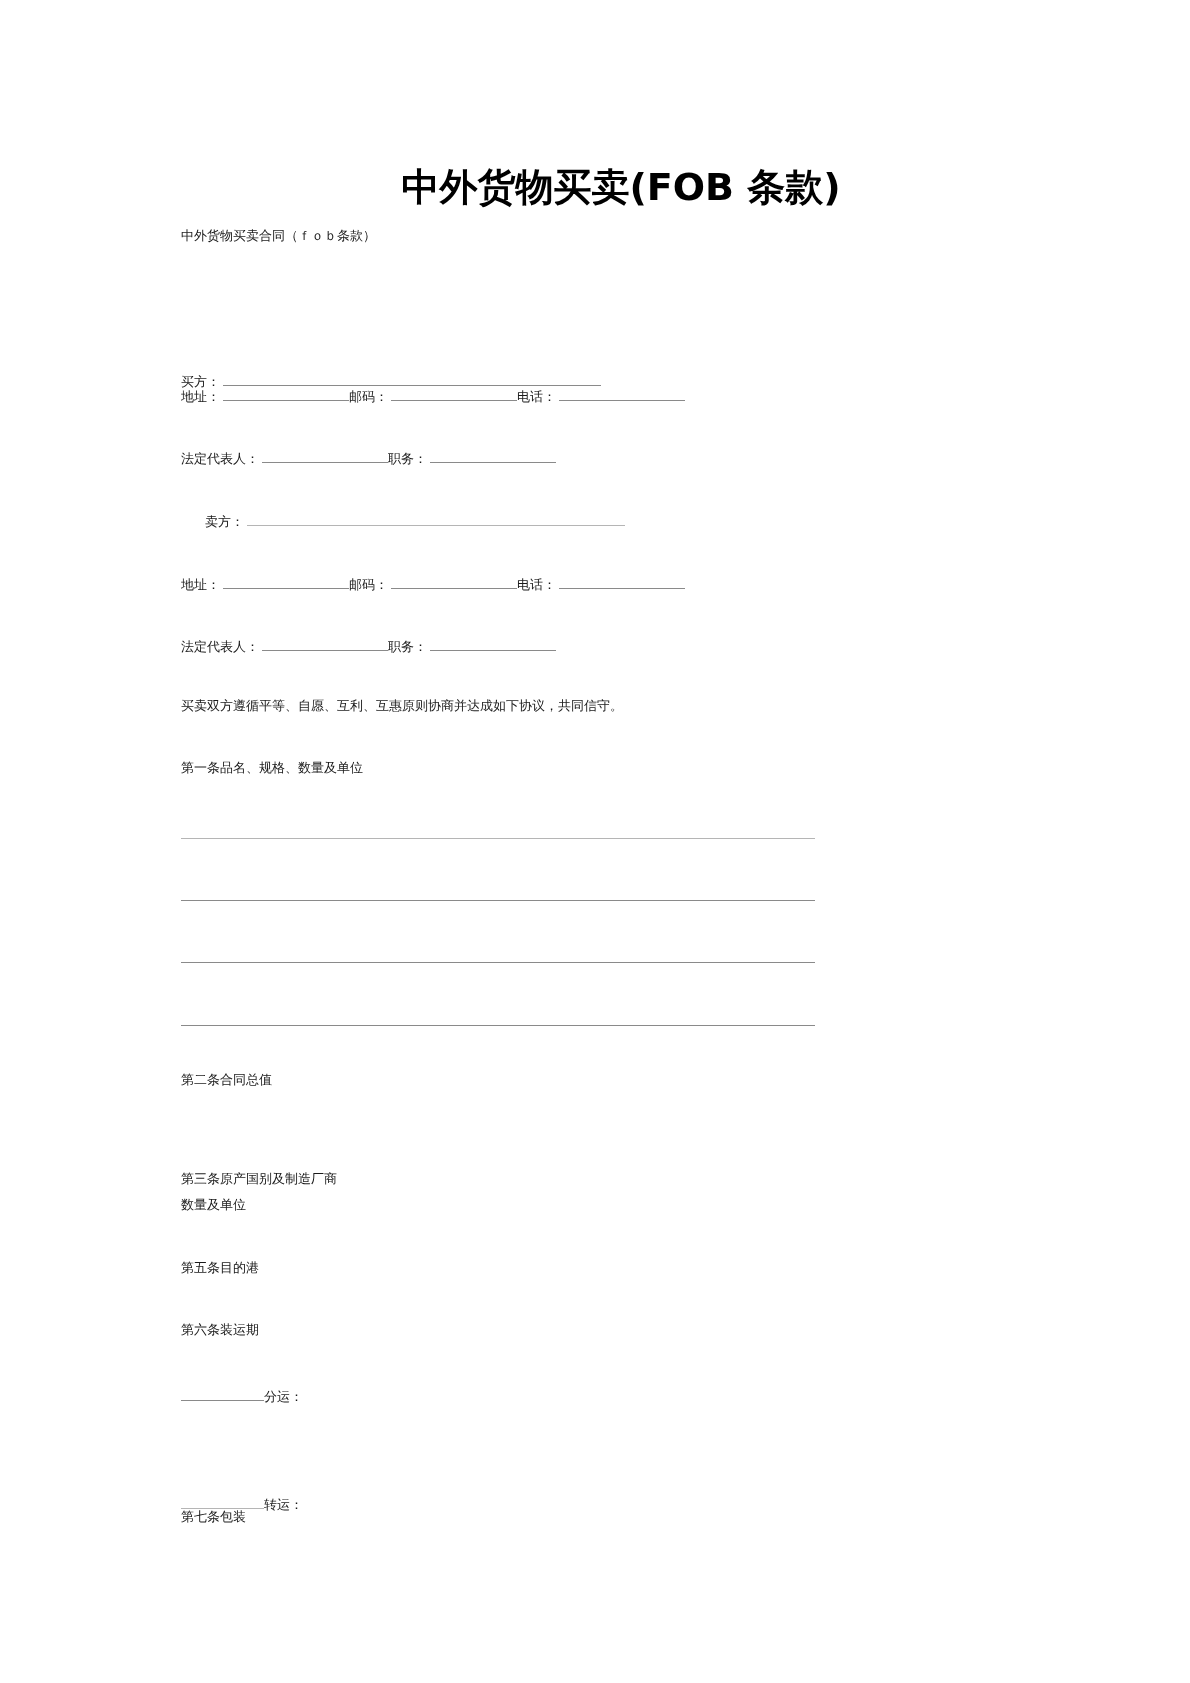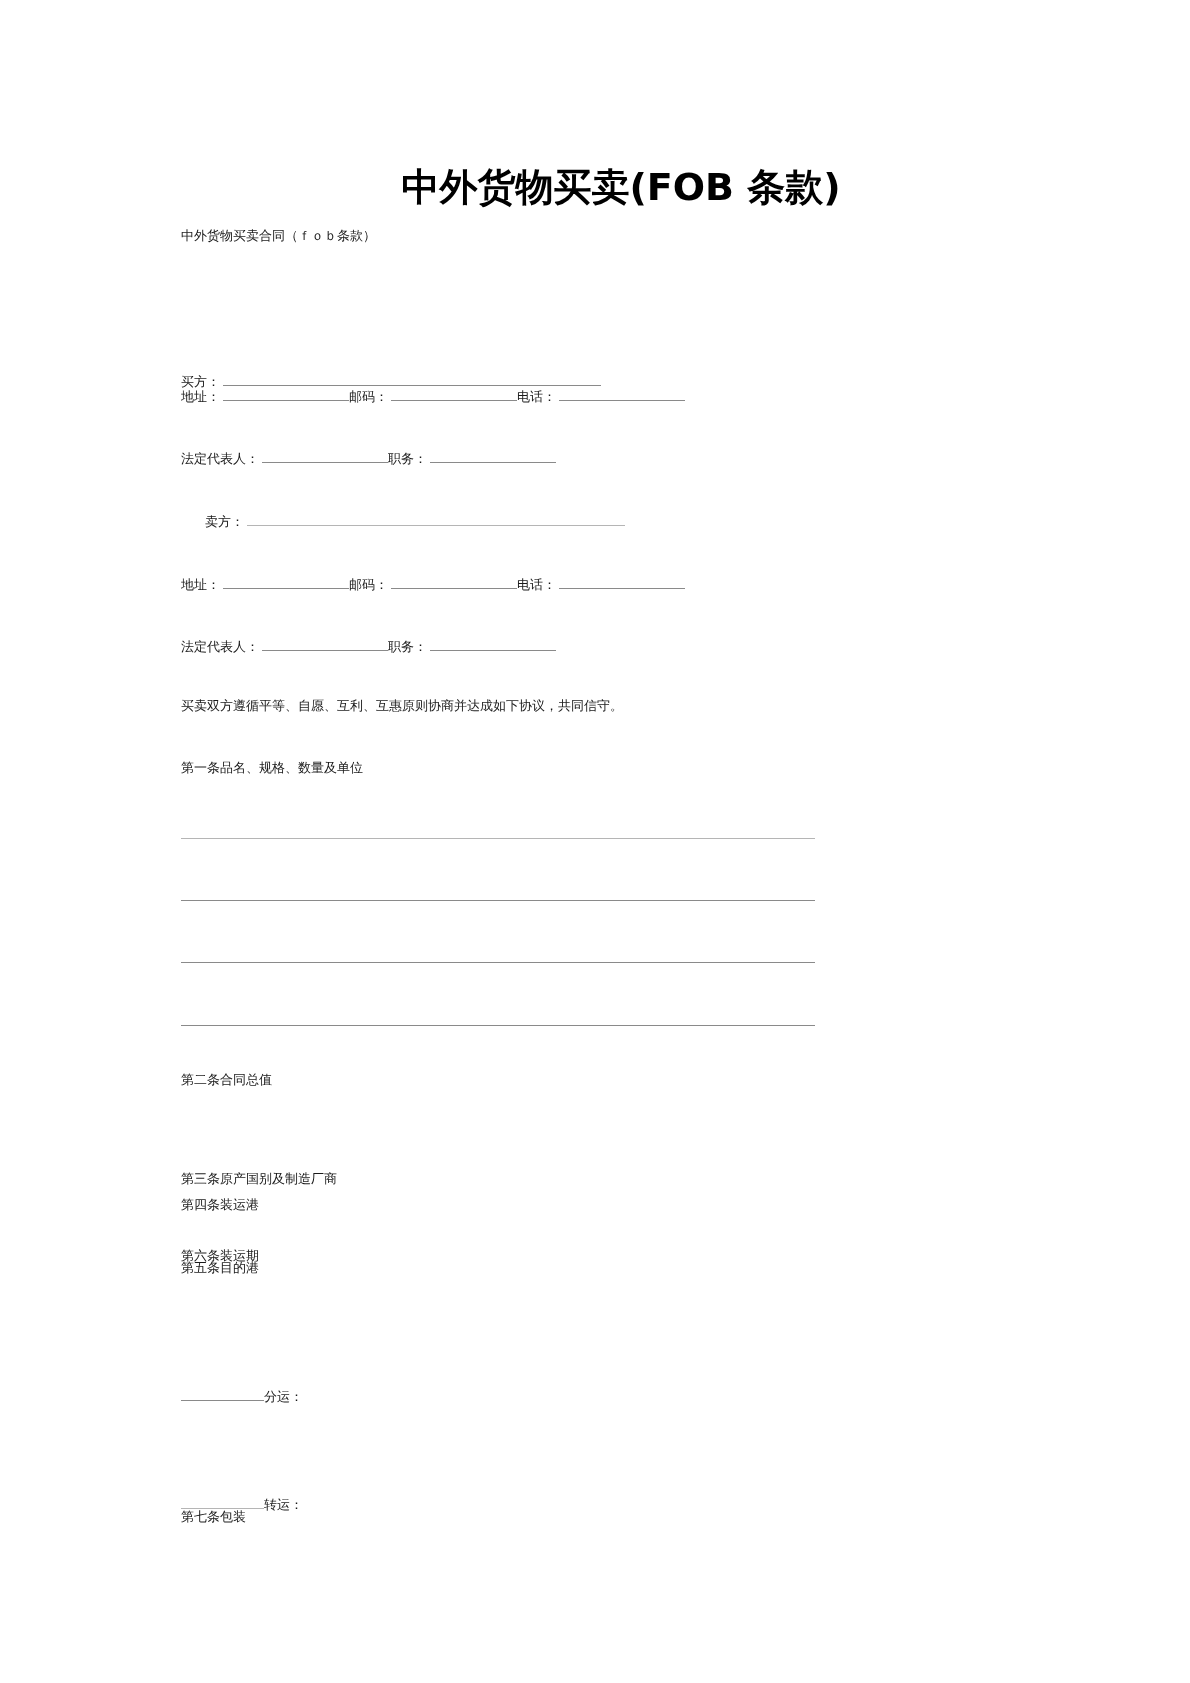--- a/index.html
+++ b/index.html
@@ -52,23 +52,23 @@
 
 <div class="line" style="top:755px;">第一条品名、规格、数量及单位</div>
 
 <div class="rule light" style="top:838px;"></div>
 <div class="rule" style="top:900px;"></div>
 <div class="rule" style="top:962px;"></div>
 <div class="rule" style="top:1025px;"></div>
 
 <div class="line" style="top:1067px;">第二条合同总值</div>
 <div class="line" style="top:1130px;margin-top:36px;">第三条原产国别及制造厂商</div>
-<div class="line" style="top:1192px;">第四条装运港</div>
+<div class="line" style="top:1192px;">数量及单位</div>
 <div class="line" style="top:1255px;">第五条目的港</div>
-<div class="line" style="top:1243px;">第六条装运期</div>
+<div class="line" style="top:1317px;">第六条装运期</div>
 
 <div class="line" style="top:1380px;">
   <span class="blank nogap w-short"></span><span>分运：</span>
 </div>
 
 <div class="line" style="top:1488px;">
   <span class="blank nogap w-short" style="border-bottom-color:#b5b5b5;"></span><span>转运：</span>
 </div>
 
 <div class="line" style="top:1504px;">第七条包装</div>

